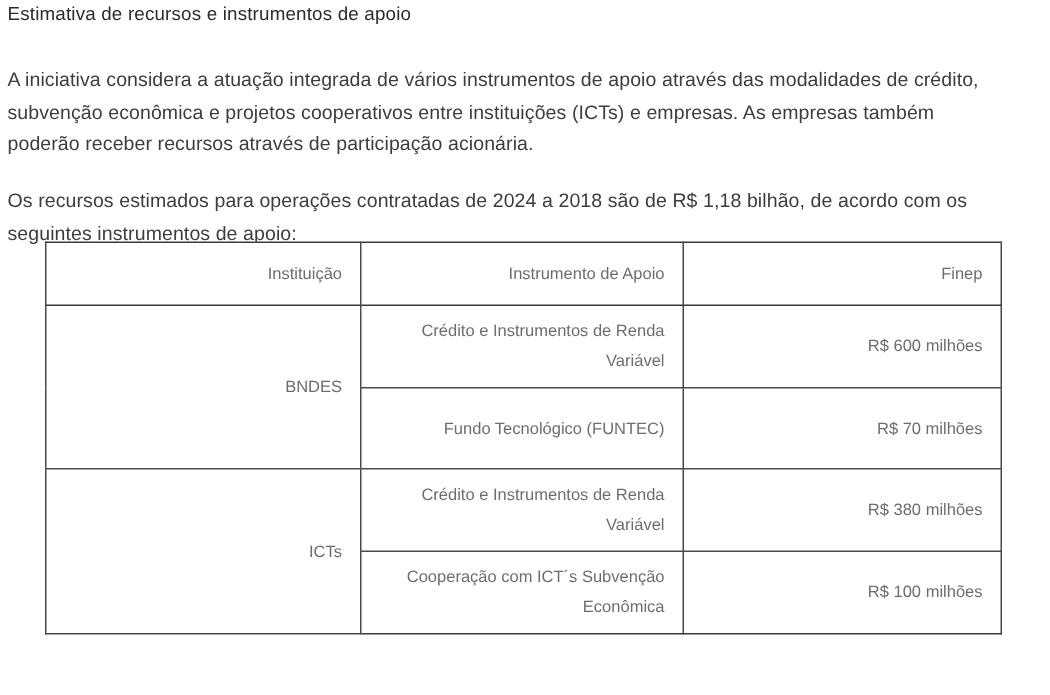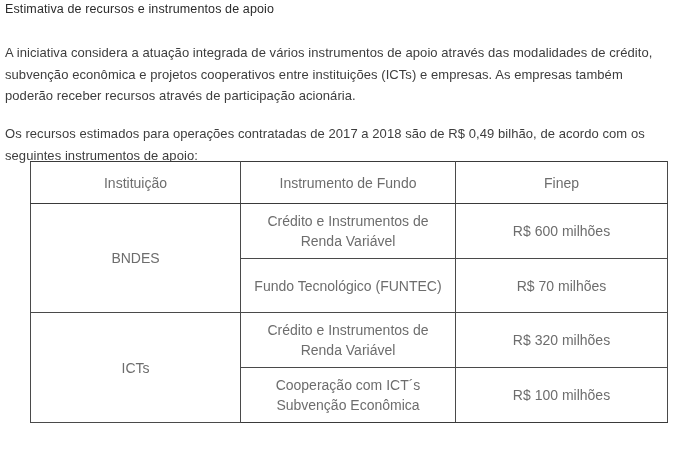--- a/index.html
+++ b/index.html
@@ -55,25 +55,25 @@
     width: 637px;
     border-collapse: collapse;
     table-layout: fixed;
     background: #ffffff;
   }
   .res-table td,
   .res-table th {
     border: 1px solid #4a4a4a;
     padding: 0 12px;
     color: #6d6d6d;
-    font-size: 14px;
+    font-size: 11px;
     font-weight: normal;
     line-height: 20px;
     vertical-align: middle;
-    text-align: center;
+    text-align: right;
     background: #ffffff;
     box-sizing: border-box;
   }
 
   .col-inst   { width: 210px; }
   .col-instr  { width: 215px; }
   .col-valor  { width: 212px; }
 
   .res-table thead th { height: 42px; }
   .th-inst { text-align: center; }
@@ -95,51 +95,51 @@
 </style>
 </head>
 <body>
 
 <div class="page">
 
   <div class="doc-title">Estimativa de recursos e instrumentos de apoio</div>
 
   <p class="para para-1">A iniciativa considera a atuação integrada de vários instrumentos de apoio através das modalidades de crédito, subvenção econômica e projetos cooperativos entre instituições (ICTs) e empresas. As empresas também poderão receber recursos através de participação acionária.</p>
 
-  <p class="para para-2">Os recursos estimados para operações contratadas de 2017 a 2018 são de R$ 0,49 bilhão, de acordo com os seguintes instrumentos de apoio:</p>
+  <p class="para para-2">Os recursos estimados para operações contratadas de 2024 a 2018 são de R$ 1,18 bilhão, de acordo com os seguintes instrumentos de apoio:</p>
 
   <table class="res-table">
     <colgroup>
       <col class="col-inst">
       <col class="col-instr">
       <col class="col-valor">
     </colgroup>
     <thead>
       <tr>
         <th class="th-inst">Instituição</th>
-        <th>Instrumento de Fundo</th>
+        <th>Instrumento de Apoio</th>
         <th>Finep</th>
       </tr>
     </thead>
     <tbody>
 
       <tr class="row-tall group-start">
         <td class="cell-inst" rowspan="2">BNDES</td>
         <td class="cell-wrap">Crédito e Instrumentos de Renda Variável</td>
         <td>R$ 600 milhões</td>
       </tr>
       <tr class="row-short">
         <td class="cell-wrap">Fundo Tecnológico (FUNTEC)</td>
         <td>R$ 70 milhões</td>
       </tr>
 
       <tr class="row-tall group-start">
         <td class="cell-inst" rowspan="2">ICTs</td>
         <td class="cell-wrap">Crédito e Instrumentos de Renda Variável</td>
-        <td>R$ 320 milhões</td>
+        <td>R$ 380 milhões</td>
       </tr>
       <tr class="row-tall">
         <td class="cell-wrap">Cooperação com ICT´s Subvenção Econômica</td>
         <td>R$ 100 milhões</td>
       </tr>
 
     </tbody>
   </table>
 
 </div>

